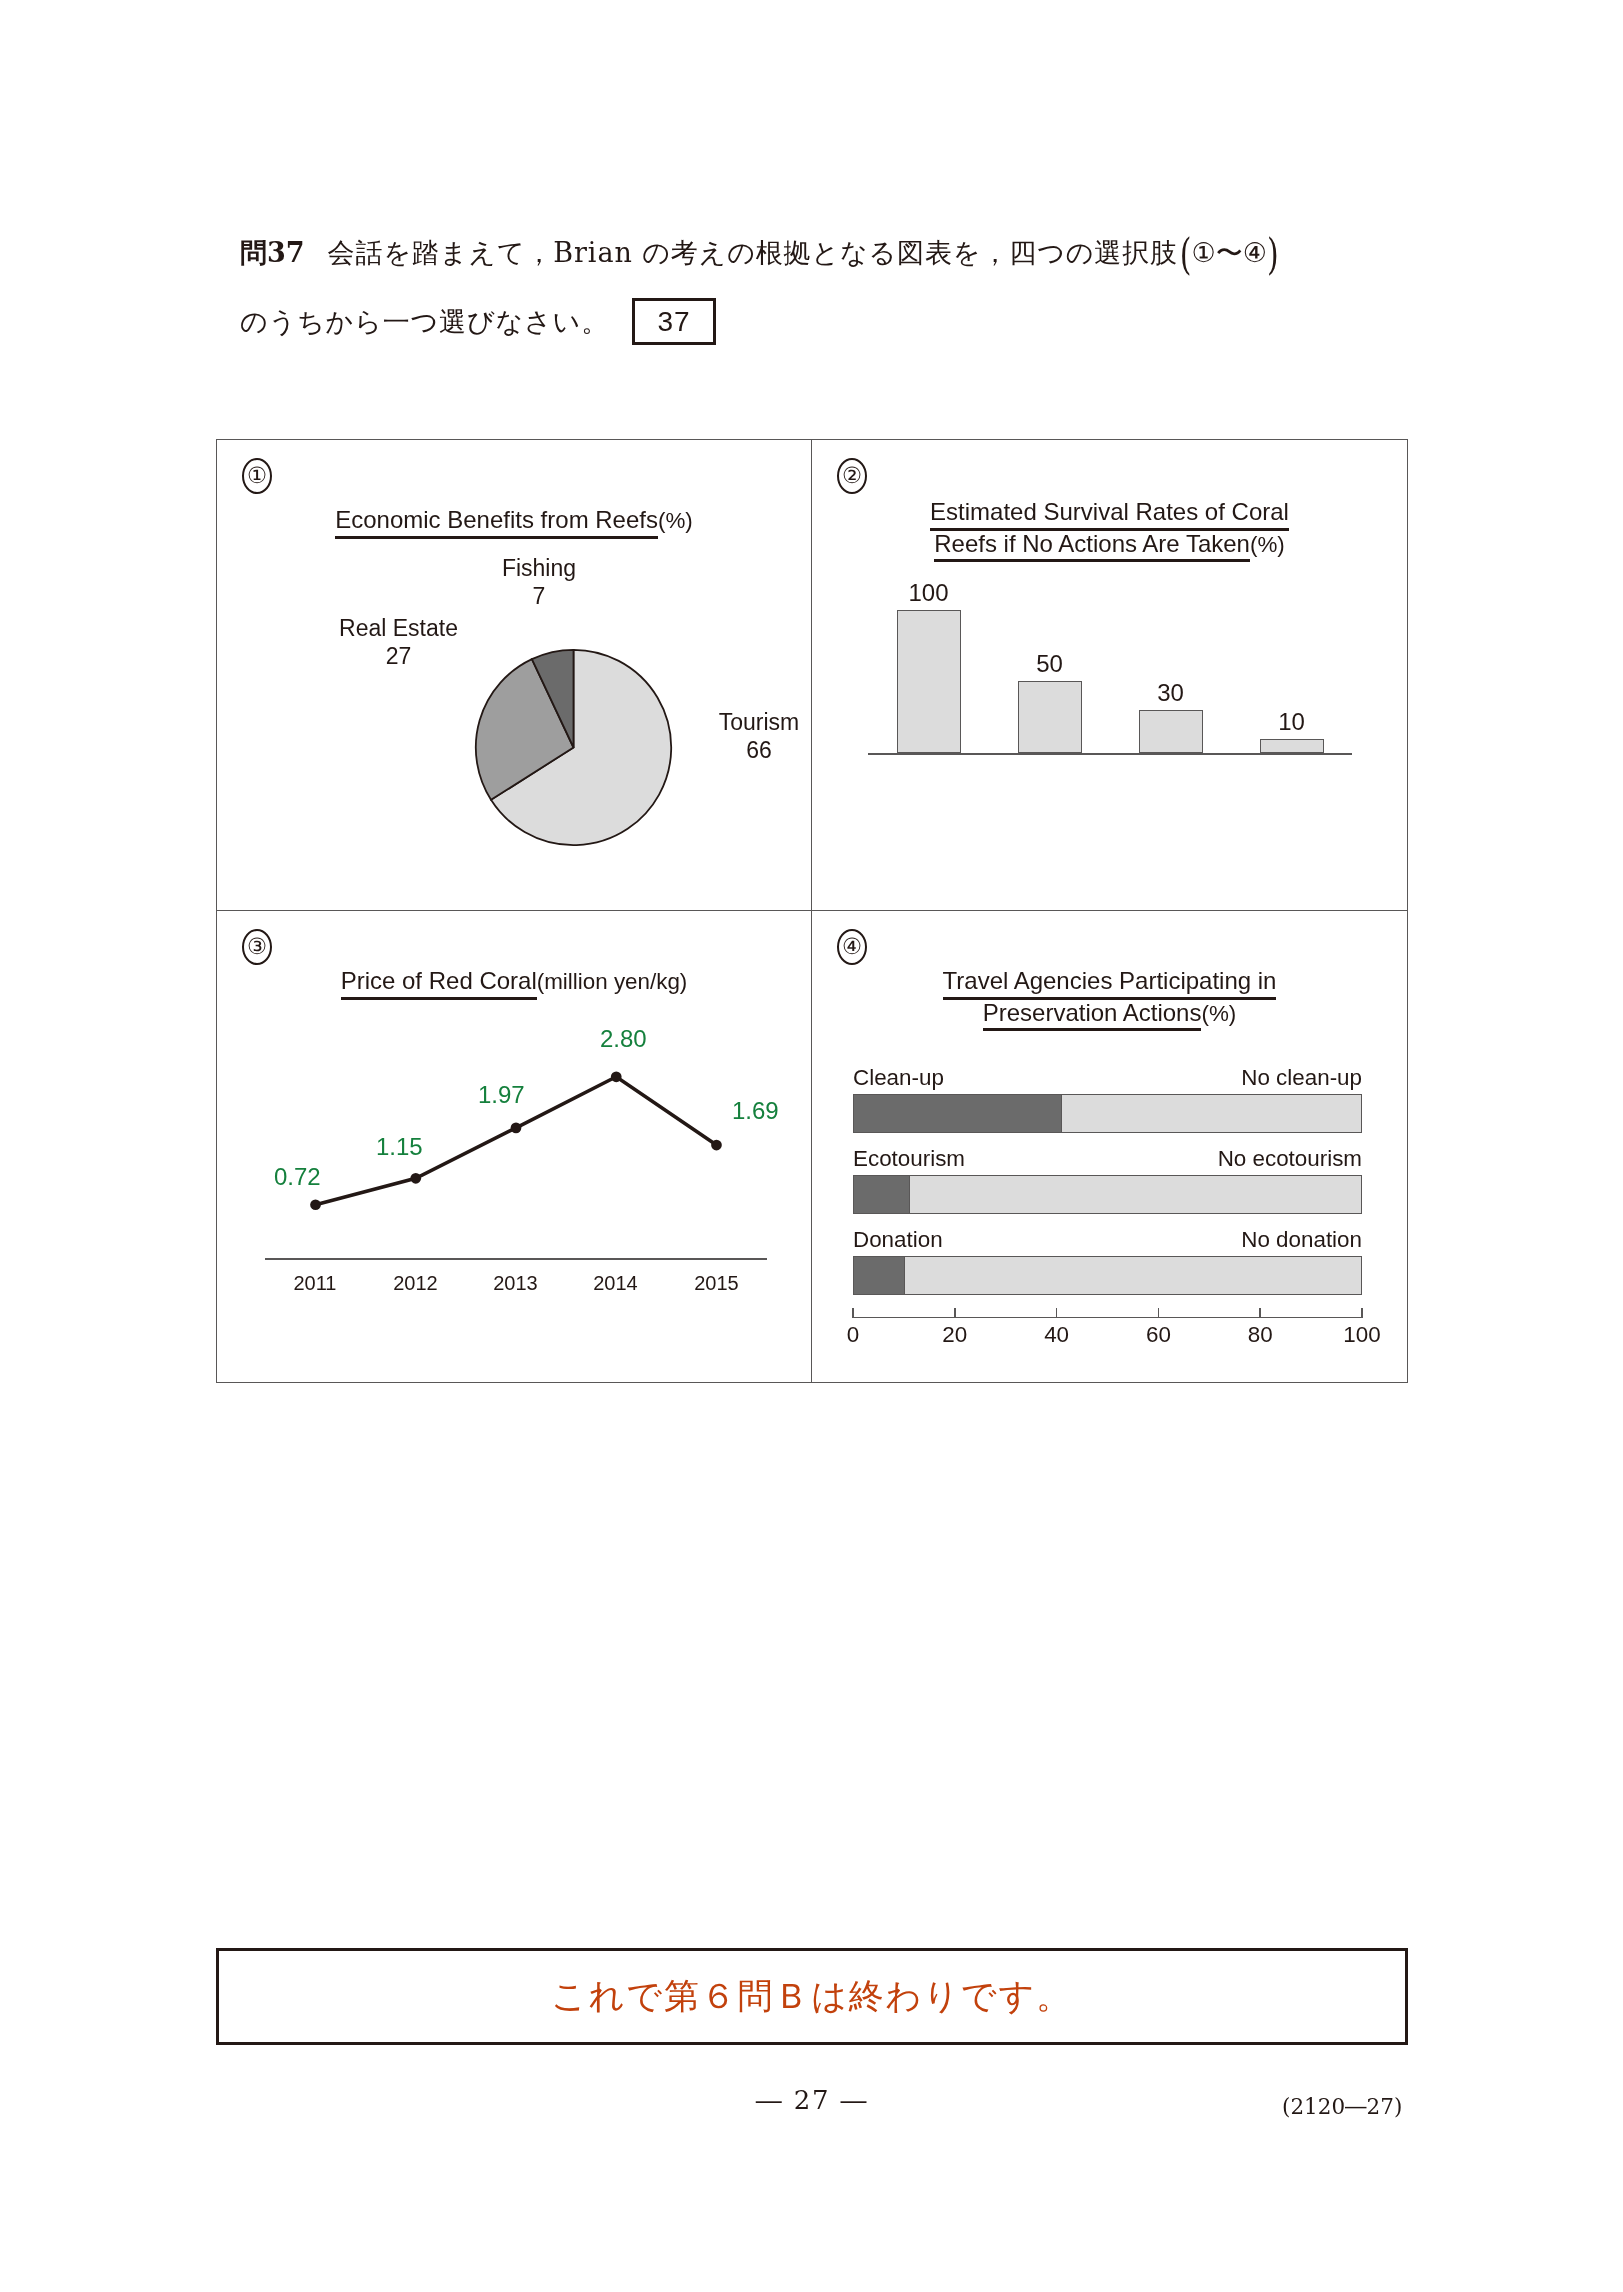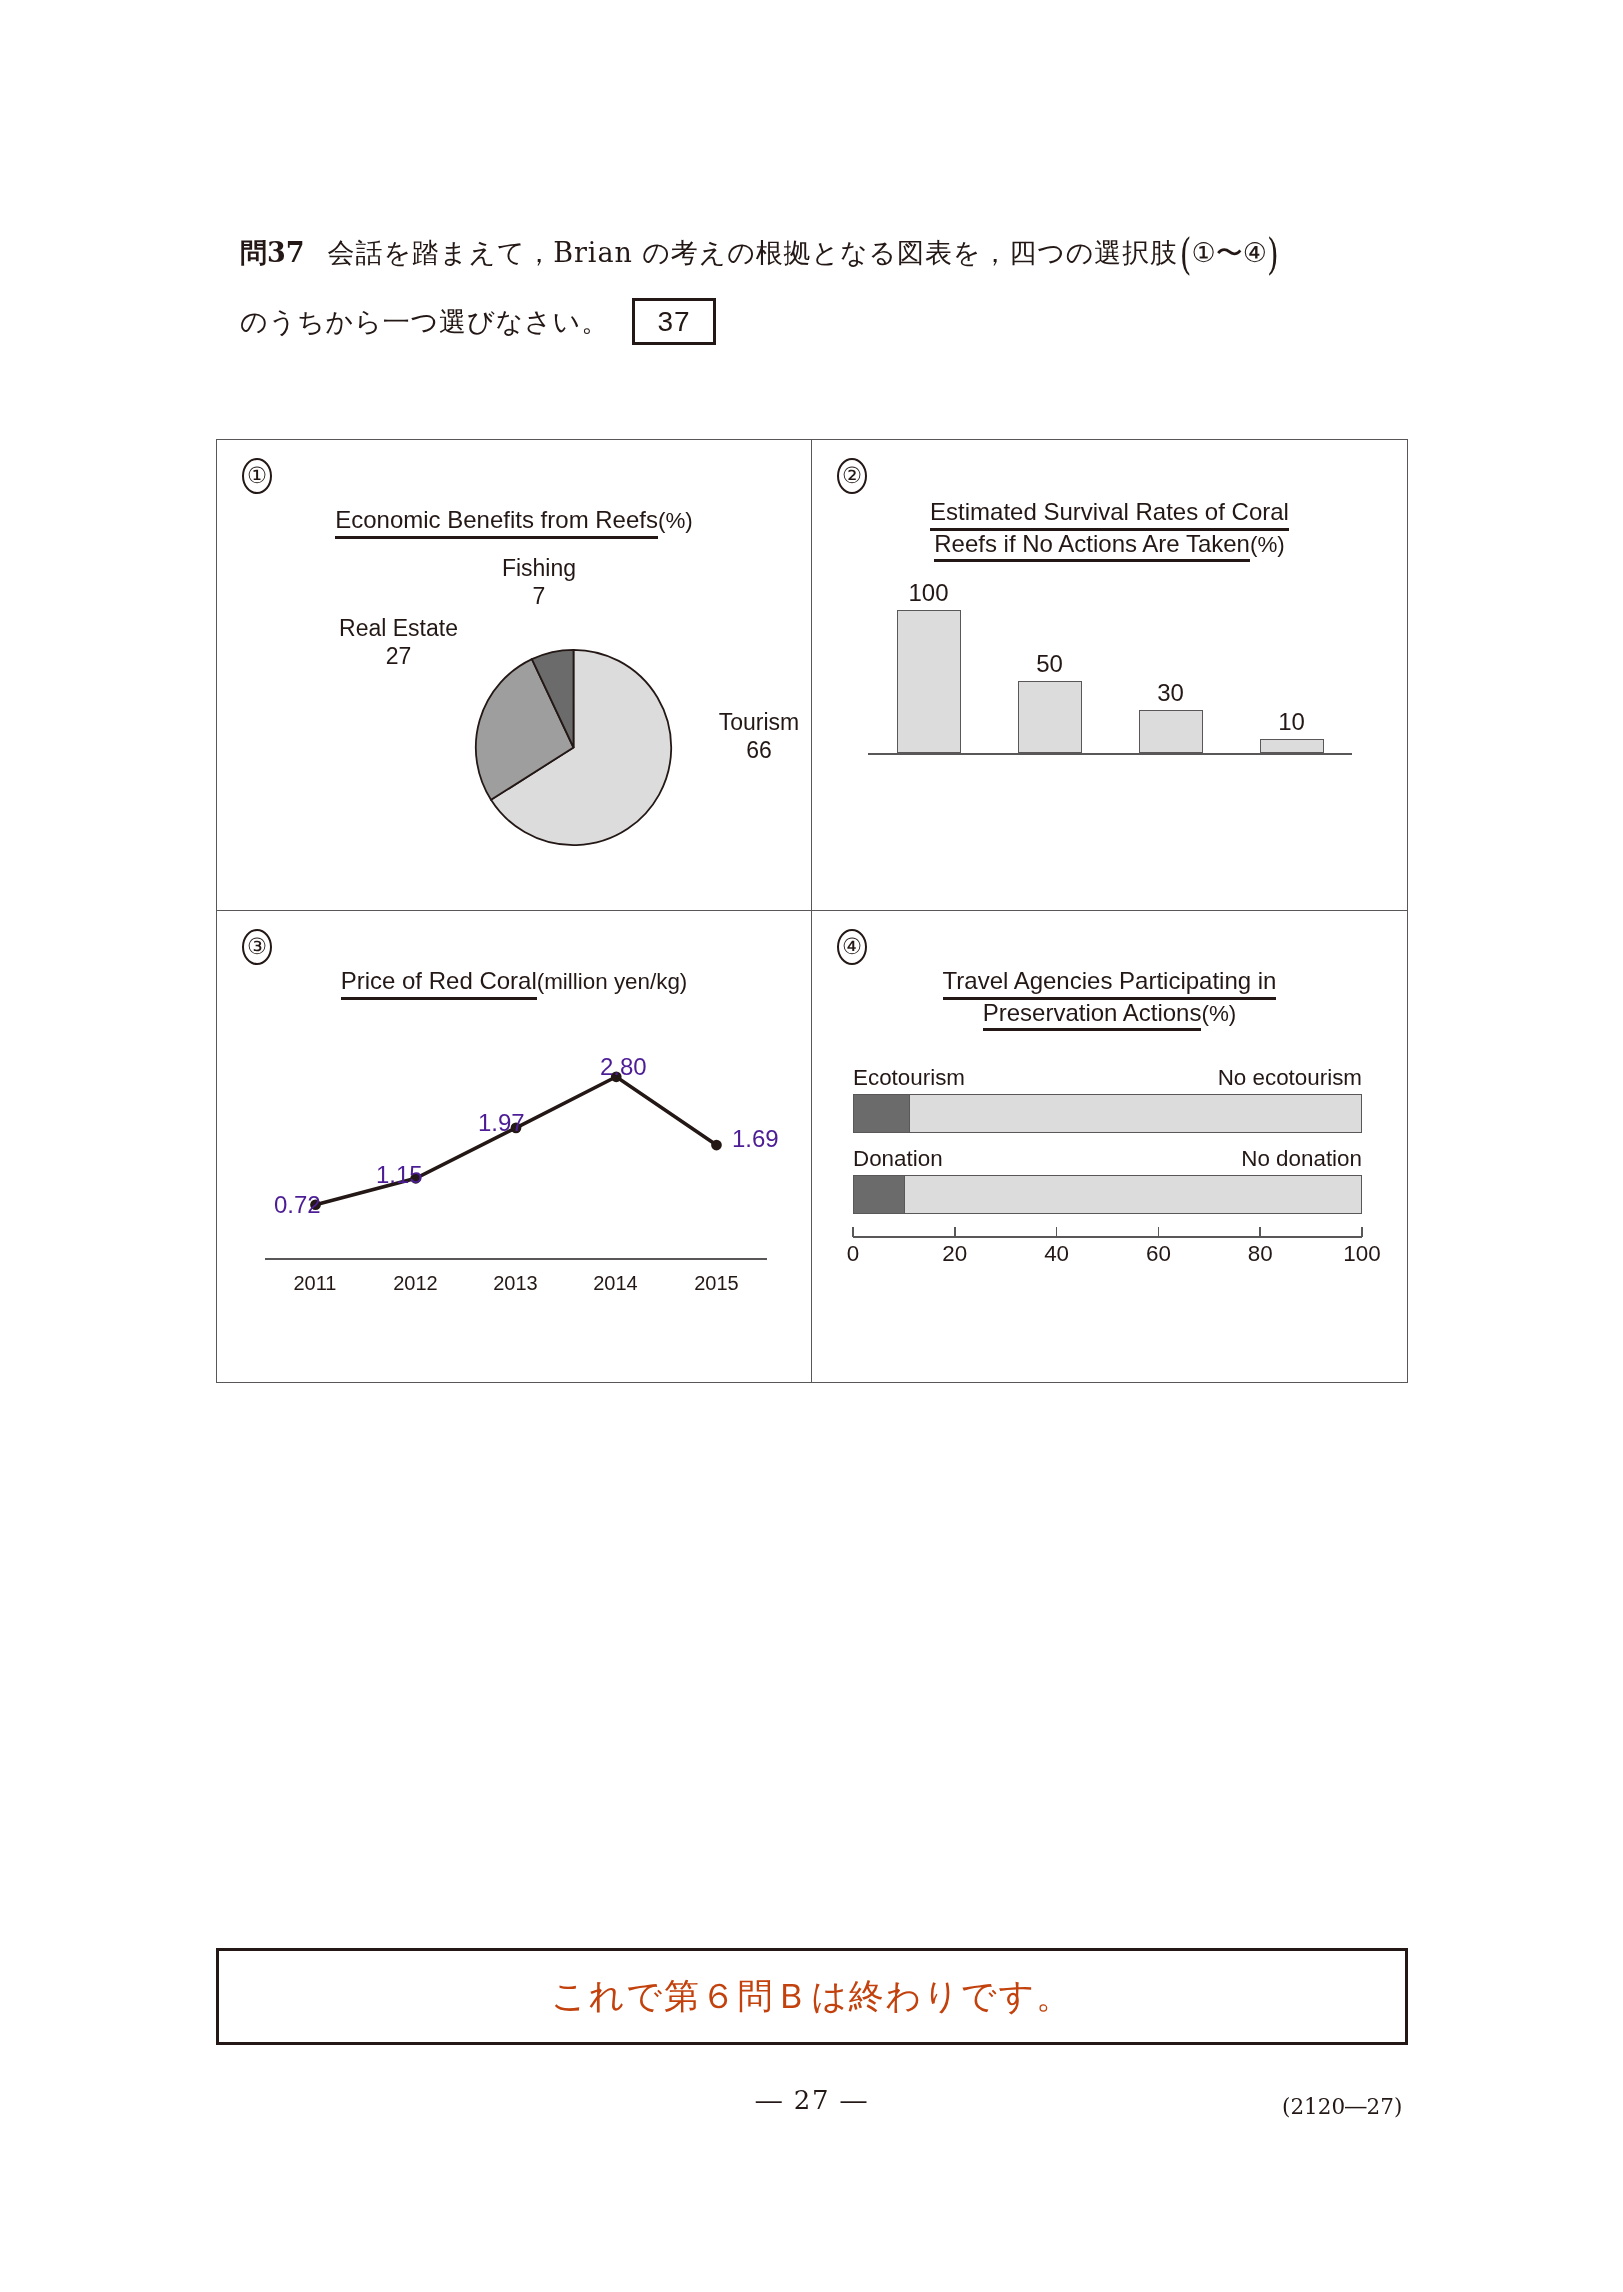--- a/index.html
+++ b/index.html
@@ -207,24 +207,23 @@
     position: absolute;
     left: 0;
     top: 213px;
     width: 502px;
     height: 1.8px;
     background: #595757;
   }
   .lval {
     position: absolute;
     font-size: 24px;
-    color: #4c1d95;
+    color: #15803d;
     white-space: nowrap;
     line-height: 1;
-    margin-top: 28px;
   }
   .lcat {
     position: absolute;
     top: 227px;
     width: 107px;
     text-align: center;
     font-size: 20px;
     color: #231815;
   }
 
@@ -442,20 +441,29 @@
   <div class="cell">
     <div class="cell-num">④</div>
     <div class="chart-title" style="top:54px;">
       <span class="tt">Travel Agencies Participating in</span><br>
       <span class="tt">Preservation Actions</span><span class="unit">(%)</span>
     </div>
     <div id="sbar-plot">
       <div id="sbar-rows">
           <div class="srow">
             <div class="srow-labels">
+              <span>Clean-up</span>
+              <span>No clean-up</span>
+            </div>
+            <div class="sbar">
+              <div class="sfill" style="width: 41%;"></div>
+            </div>
+          </div>
+          <div class="srow">
+            <div class="srow-labels">
               <span>Ecotourism</span>
               <span>No ecotourism</span>
             </div>
             <div class="sbar">
               <div class="sfill" style="width: 11%;"></div>
             </div>
           </div>
           <div class="srow">
             <div class="srow-labels">
               <span>Donation</span>

